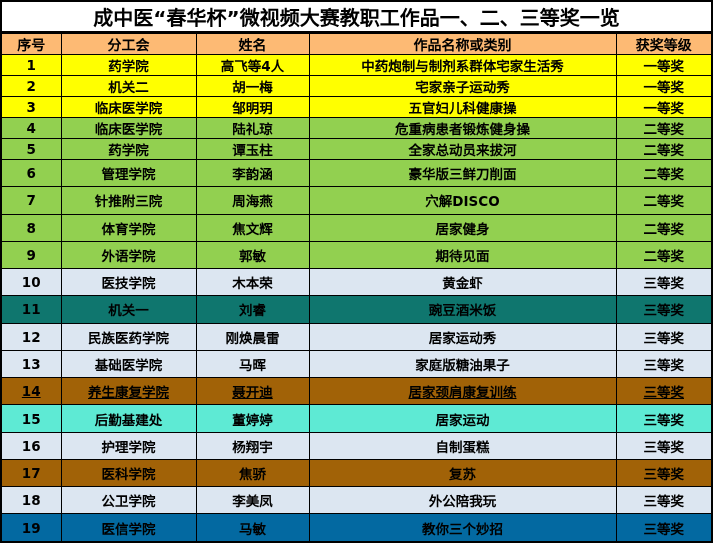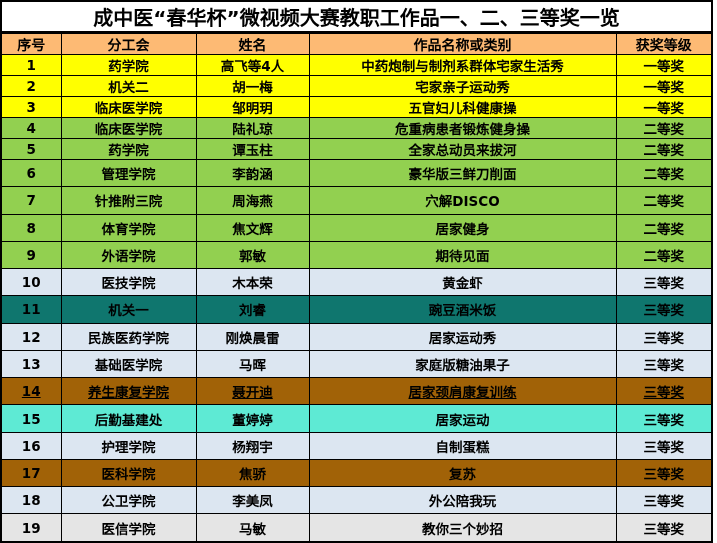--- a/index.html
+++ b/index.html
@@ -184,21 +184,21 @@
         <td>复苏</td>
         <td>三等奖</td>
       </tr>
       <tr style="background-color: rgb(220, 230, 241);">
         <td>18</td>
         <td>公卫学院</td>
         <td>李美凤</td>
         <td>外公陪我玩</td>
         <td>三等奖</td>
       </tr>
-      <tr style="background-color: #e5e5e5;">
+      <tr style="background-color: #0369a1;">
         <td>19</td>
         <td>医信学院</td>
         <td>马敏</td>
         <td>教你三个妙招</td>
         <td>三等奖</td>
       </tr>
     </tbody>
 </table>
 
 </body></html>

